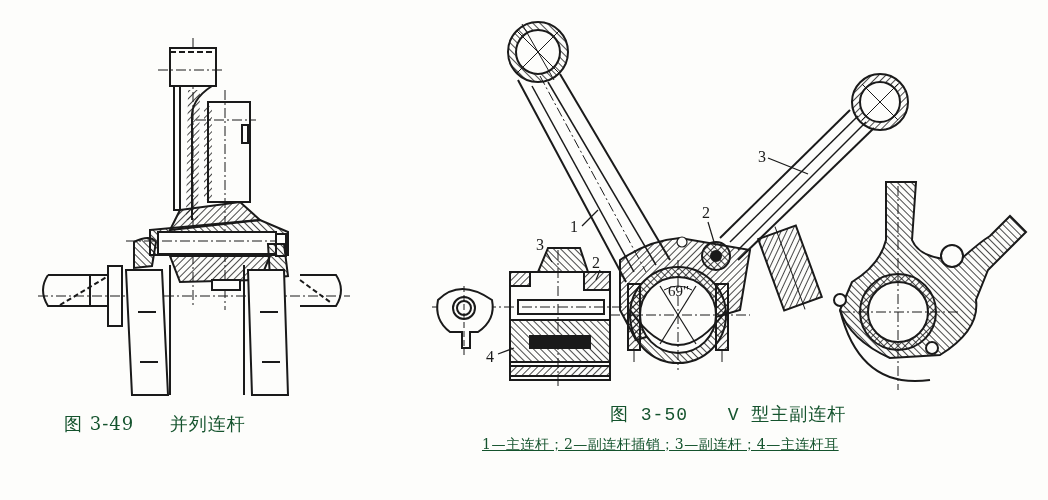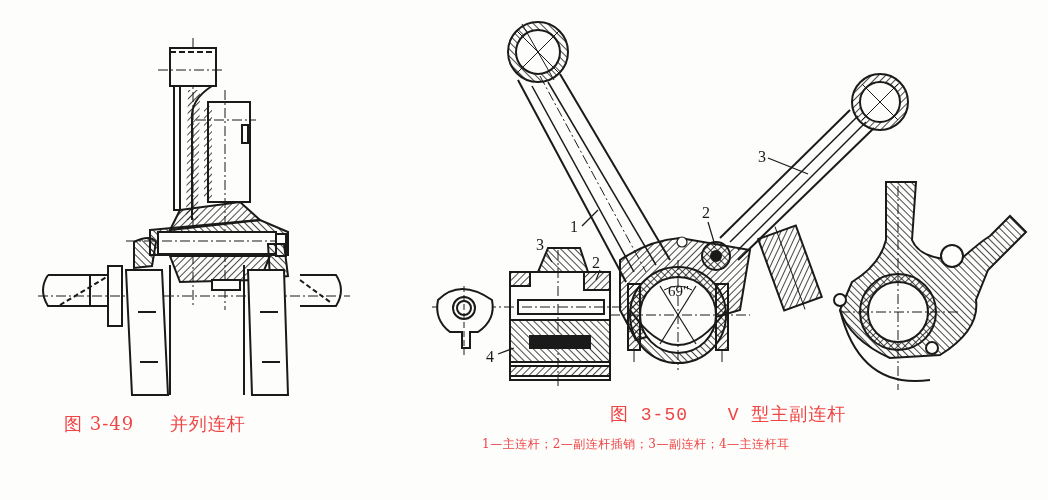--- a/index.html
+++ b/index.html
@@ -8,25 +8,25 @@
     background: #fdfdfb;
     font-family: "DejaVu Serif", "Liberation Serif", serif;
     color: #1a1a1a;
     position: relative;
   }
   .figure { position: absolute; }
   svg { display: block; }
   .caption {
     position: absolute;
     font-family: "DejaVu Serif", "Liberation Serif", serif;
-    color: #ef4444;
+    color: #14532d;
     white-space: nowrap;
   }
   .cap-main { font-size: 18px; letter-spacing: 1px; }
-  .cap-legend { font-size: 12px; letter-spacing: 0.5px; }
+  .cap-legend { font-size: 14px; letter-spacing: 0.5px; text-decoration: underline; }
   .lbl {
     font-family: "Liberation Serif", "DejaVu Serif", serif;
     font-size: 16px; fill: #1a1a1a;
   }
 </style>
 </head>
 <body>
 
 <div class="figure" style="left:30px;top:30px;width:340px;height:370px;">
   <svg width="340" height="370" viewBox="0 0 340 370">

